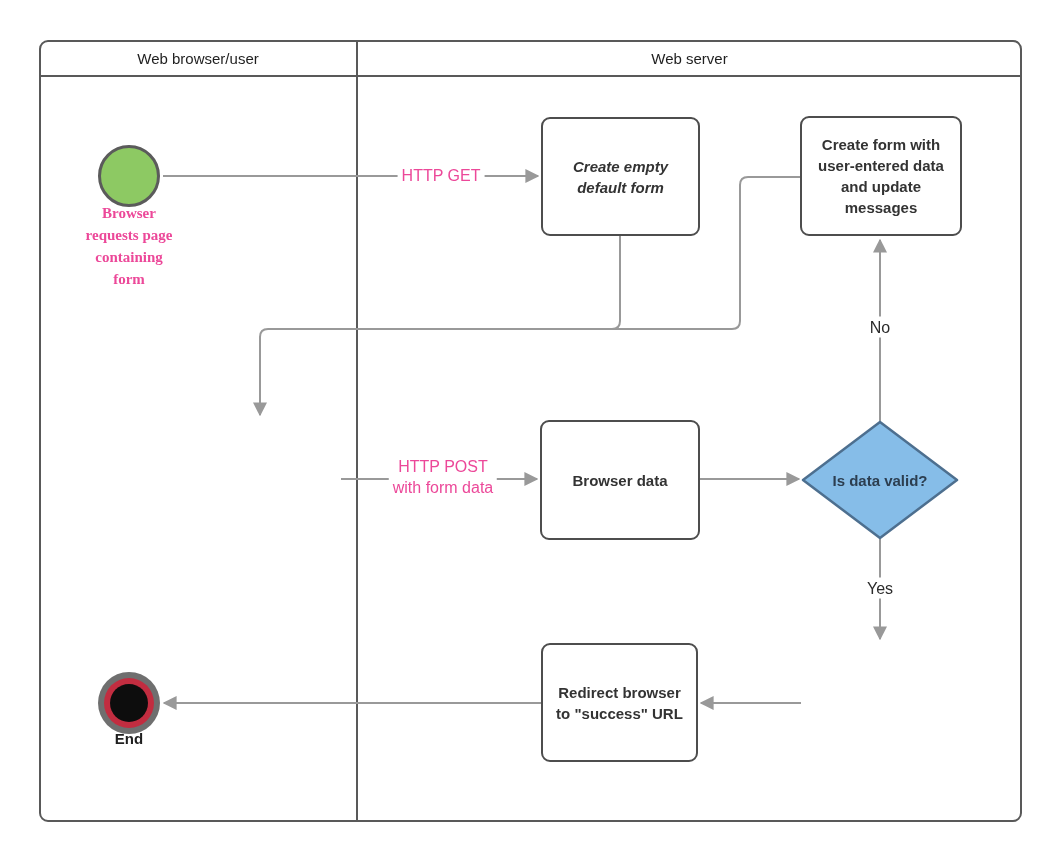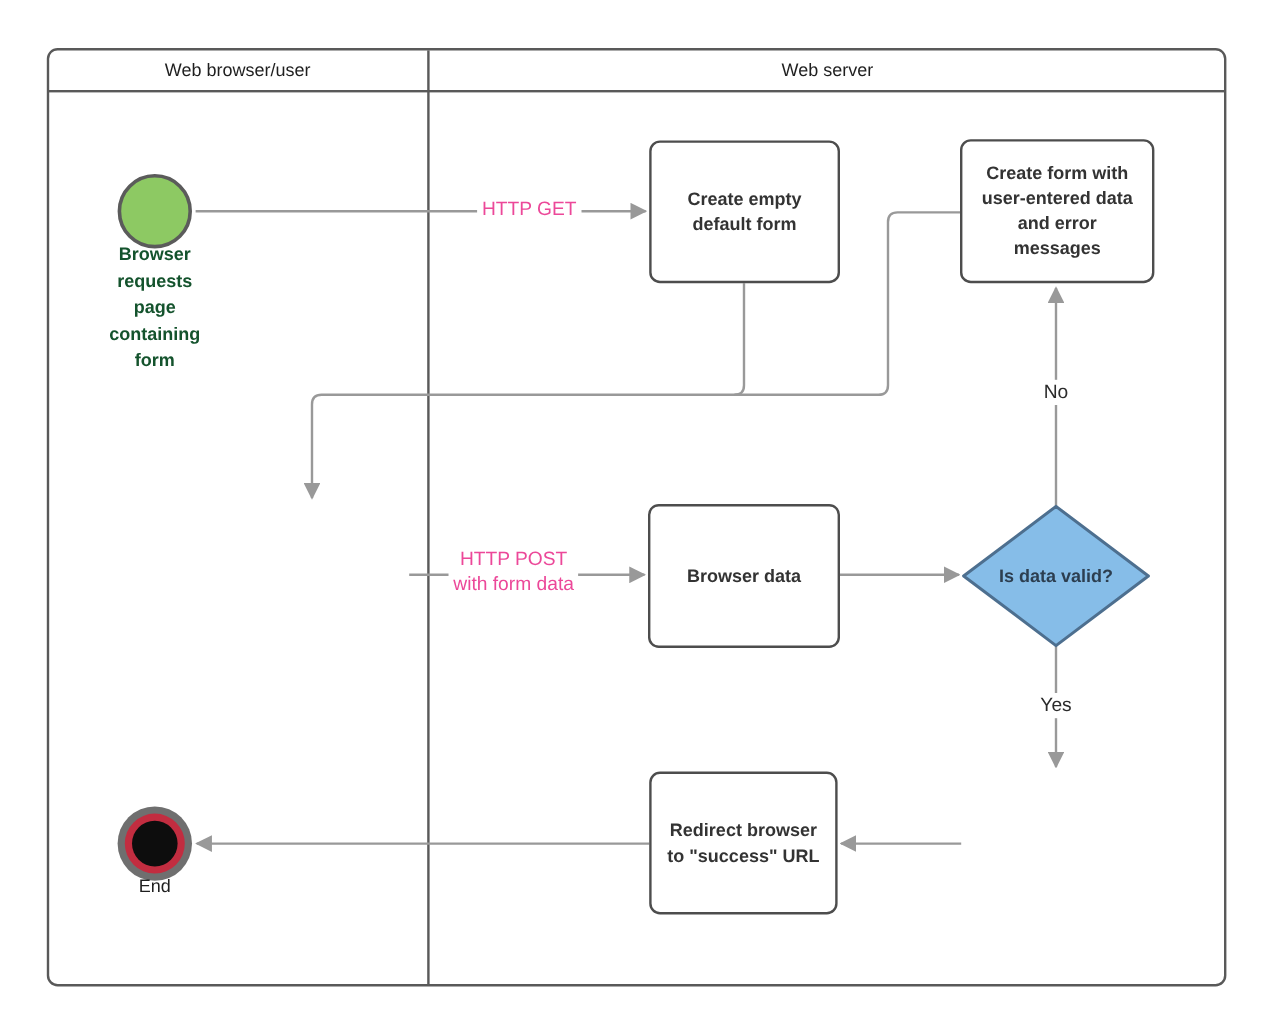--- a/index.html
+++ b/index.html
@@ -34,65 +34,65 @@
   svg.connectors{position:absolute;left:0;top:0;width:1060px;height:860px;pointer-events:none;}
   svg.connectors path.edge{fill:none;stroke:var(--connector);stroke-width:2;}
   svg.connectors #arr path{fill:var(--connector);stroke:none;}
 
   
   .node{position:absolute;background:var(--node-fill);border:2px solid var(--node-border);
         border-radius:9px;box-sizing:border-box;display:flex;align-items:center;
         justify-content:center;text-align:center;font-weight:bold;font-size:15px;
         line-height:21px;color:#333333;}
   .node .txt{display:inline-block;}
-  .node-a{left:541px;top:117px;width:159px;height:119px;}
+  .node-a{left:541px;top:117px;width:159px;height:119px;font-style:italic;}
   .node-a .txt{max-width:120px;}
   .node-b{left:800px;top:116px;width:162px;height:120px;}
   .node-b .txt{max-width:140px;}
   .node-c{left:179px;top:418px;width:162px;height:121px;}
   .node-c .txt{max-width:130px;}
   .node-d{left:540px;top:420px;width:160px;height:120px;}
   .node-e{left:801px;top:643px;width:161px;height:119px;}
   .node-e .txt{max-width:125px;}
   .node-f{left:541px;top:643px;width:157px;height:119px;}
   .node-f .txt{max-width:140px;}
 
   
   .start-circle{position:absolute;left:98px;top:145px;width:62px;height:62px;
         border-radius:50%;background:var(--start-fill);border:3px solid #5b5b5b;
         box-sizing:border-box;}
   .start-label{position:absolute;left:79px;top:202px;width:100px;text-align:center;
-        font-weight:bold;font-size:15px;line-height:22px;color:#14532d;}
+        font-weight:bold;font-size:15px;line-height:22px;color:#ec4899;font-family:Liberation Serif, serif;}
 
   
   .decision{position:absolute;left:801px;top:420px;width:158px;height:120px;}
   .decision svg{position:absolute;left:0;top:0;}
   .decision polygon{fill:var(--decision-fill);stroke:var(--decision-border);
         stroke-width:2.5;stroke-linejoin:round;}
   .decision .txt{position:absolute;left:0;top:0;width:100%;height:100%;display:flex;
         align-items:center;justify-content:center;font-weight:bold;font-size:15px;
         color:#2c3e50;}
 
   
   .end-node{position:absolute;left:98px;top:672px;width:62px;height:62px;
         border-radius:50%;background:var(--end-outer);}
   .end-ring{position:absolute;left:6px;top:6px;width:50px;height:50px;border-radius:50%;
         background:var(--end-ring);}
   .end-core{position:absolute;left:12px;top:12px;width:38px;height:38px;border-radius:50%;
         background:var(--end-core);}
   .end-label{position:absolute;left:98px;top:730px;width:62px;text-align:center;
-        font-weight:normal;font-size:15px;color:#1f1f1f;}
+        font-weight:bold;font-size:15px;color:#1f1f1f;}
 
   
   .edge-label{position:absolute;transform:translate(-50%,-50%);background:#ffffff;
         padding:0 4px;font-size:16px;color:#ec4899;text-align:center;line-height:21px;
         white-space:nowrap;}
   .edge-label.small{font-size:16px;color:#2b2b2b;}
   .lbl-http-get{left:441px;top:175px;}
-  .lbl-http-post{left:428px;top:477px;}
+  .lbl-http-post{left:443px;top:477px;}
   .lbl-no{left:880px;top:327px;}
   .lbl-yes{left:880px;top:588px;}
 </style>
 </head>
 <body>
 
 <div class="canvas">
 
   <div class="pool"></div>
   <div class="header-sep"></div>
@@ -117,21 +117,21 @@
     <path class="edge" d="M541 703 H164" marker-end="url(#arr)"></path>
   </svg>
 
   <div class="start-circle"></div>
   <div class="start-label">Browser requests page containing form</div>
 
   <div class="node node-a">
     <span class="txt">Create empty default form</span>
   </div>
   <div class="node node-b">
-    <span class="txt">Create form with user-entered data and error messages</span>
+    <span class="txt">Create form with user-entered data and update messages</span>
   </div>
   <div class="node node-d">
     <span class="txt">Browser data</span>
   </div>
   <div class="node node-f">
     <span class="txt">Redirect browser to "success" URL</span>
   </div>
 
   <div class="decision">
     <svg width="158" height="120" viewBox="0 0 158 120" xmlns="http://www.w3.org/2000/svg">

